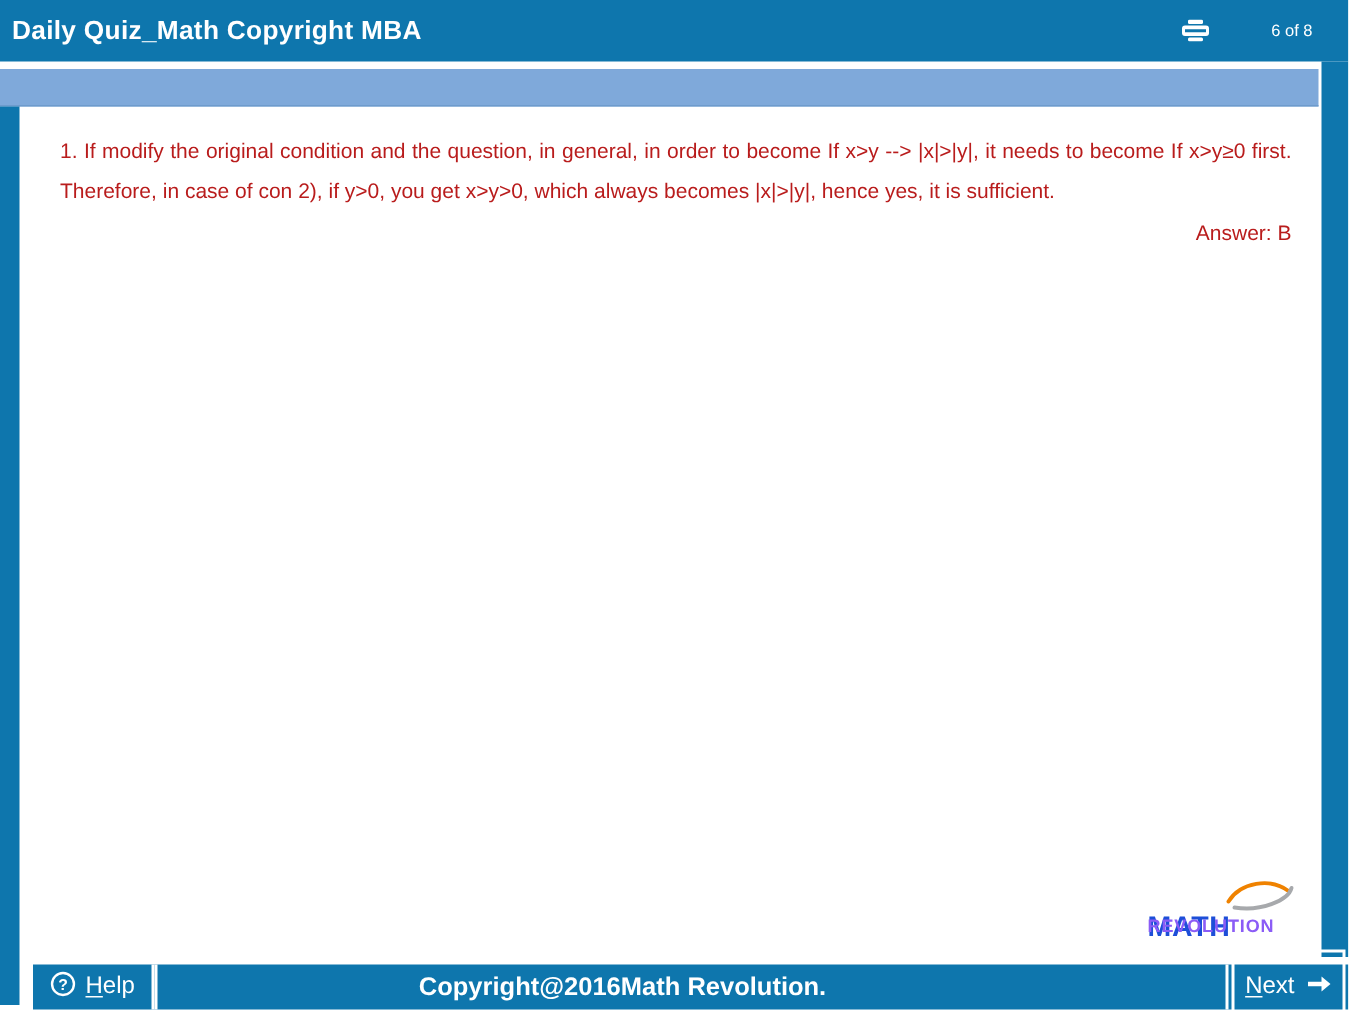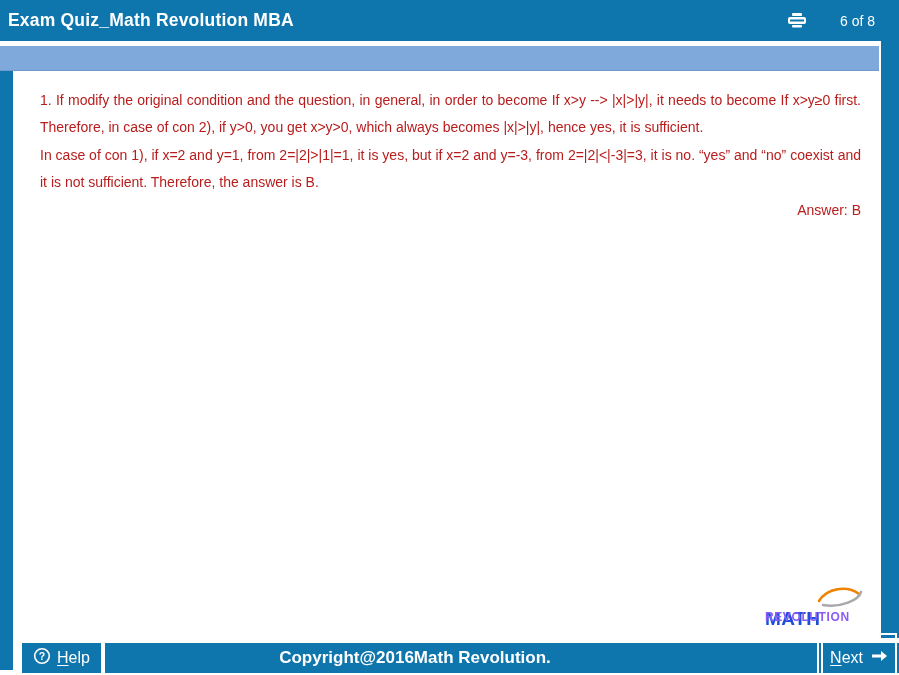--- a/index.html
+++ b/index.html
@@ -9,21 +9,21 @@
   }
   
   .header-bar{position:absolute;top:0;left:0;width:899px;height:41px;background:#0e76ad;}
   .header-title{
     position:absolute;left:8px;top:0;height:41px;display:flex;align-items:center;
     color:#fff;font-size:17.5px;font-weight:bold;letter-spacing:.2px;
   }
   .printer-btn{position:absolute;right:92px;top:13px;width:20px;height:15px;cursor:pointer;}
   .page-indicator{
     position:absolute;right:24px;top:0;height:41px;display:flex;align-items:center;
-    color:#fff;font-size:14px;
+    color:#fff;font-size:11px;
   }
   
   .band{
     position:absolute;top:46px;left:0;width:879px;height:25px;background:#7fa9da;
     border-bottom:1px solid #6e9bcc;box-sizing:border-box;
   }
   .strip-right{position:absolute;top:41px;right:0;width:18px;height:597px;background:#0e76ad;}
   .strip-left{position:absolute;top:71px;left:0;width:13px;height:599px;background:#0e76ad;}
   
   .content{position:absolute;left:40px;top:87px;width:821px;color:#b91c1c;}
@@ -52,41 +52,40 @@
     display:flex;align-items:center;gap:8px;border:2px solid #fff;
     padding:14px 7px;font-size:16px;cursor:pointer;white-space:nowrap;
   }
 </style>
 </head>
 <body>
 
 <div class="stage">
 
   <div class="header-bar">
-    <div class="header-title">Exam Quiz_Math Revolution MBA</div>
+    <div class="header-title">Daily Quiz_Math Copyright MBA</div>
     <div class="printer-btn">
       <span>
         <svg width="20" height="15" viewBox="0 0 20 15">
           <rect x="5" y="0" width="10" height="3" rx="1" fill="#fff"></rect>
           <rect x="1" y="4" width="18" height="7" rx="2" fill="#fff"></rect>
           <rect x="3" y="6.5" width="14" height="2" fill="#0e76ad"></rect>
           <rect x="5" y="12" width="10" height="2.5" rx="1" fill="#fff"></rect>
         </svg>
       </span>
     </div>
     <div class="page-indicator">6 of 8</div>
   </div>
 
   <div class="band"></div>
   <div class="strip-right"></div>
   <div class="strip-left"></div>
 
   <div class="content">
     <p>1. If modify the original condition and the question, in general, in order to become If x&gt;y --&gt; |x|&gt;|y|, it needs to become If x&gt;y≥0 first. Therefore, in case of con 2), if y&gt;0, you get x&gt;y&gt;0, which always becomes |x|&gt;|y|, hence yes, it is sufficient.</p>
-    <p>In case of con 1), if x=2 and y=1, from 2=|2|&gt;|1|=1, it is yes, but if x=2 and y=-3, from 2=|2|&lt;|-3|=3, it is no. “yes” and “no” coexist and it is not sufficient. Therefore, the answer is B.</p>
     <p class="answer-line">Answer: B</p>
   </div>
 
   <div class="logo">
     <div class="logo-top">
       <span class="logo-math">MATH</span>
       <span class="logo-swoosh">
         <svg width="46" height="24" viewBox="0 0 46 24">
           <path d="M2 15 C 10 2, 30 -1, 42 8" stroke="#ef8200" stroke-width="2.6" fill="none" stroke-linecap="round"></path>
           <path d="M44 6 C 42 14, 24 22, 6 19" stroke="#a7a9ac" stroke-width="2.6" fill="none" stroke-linecap="round"></path>

